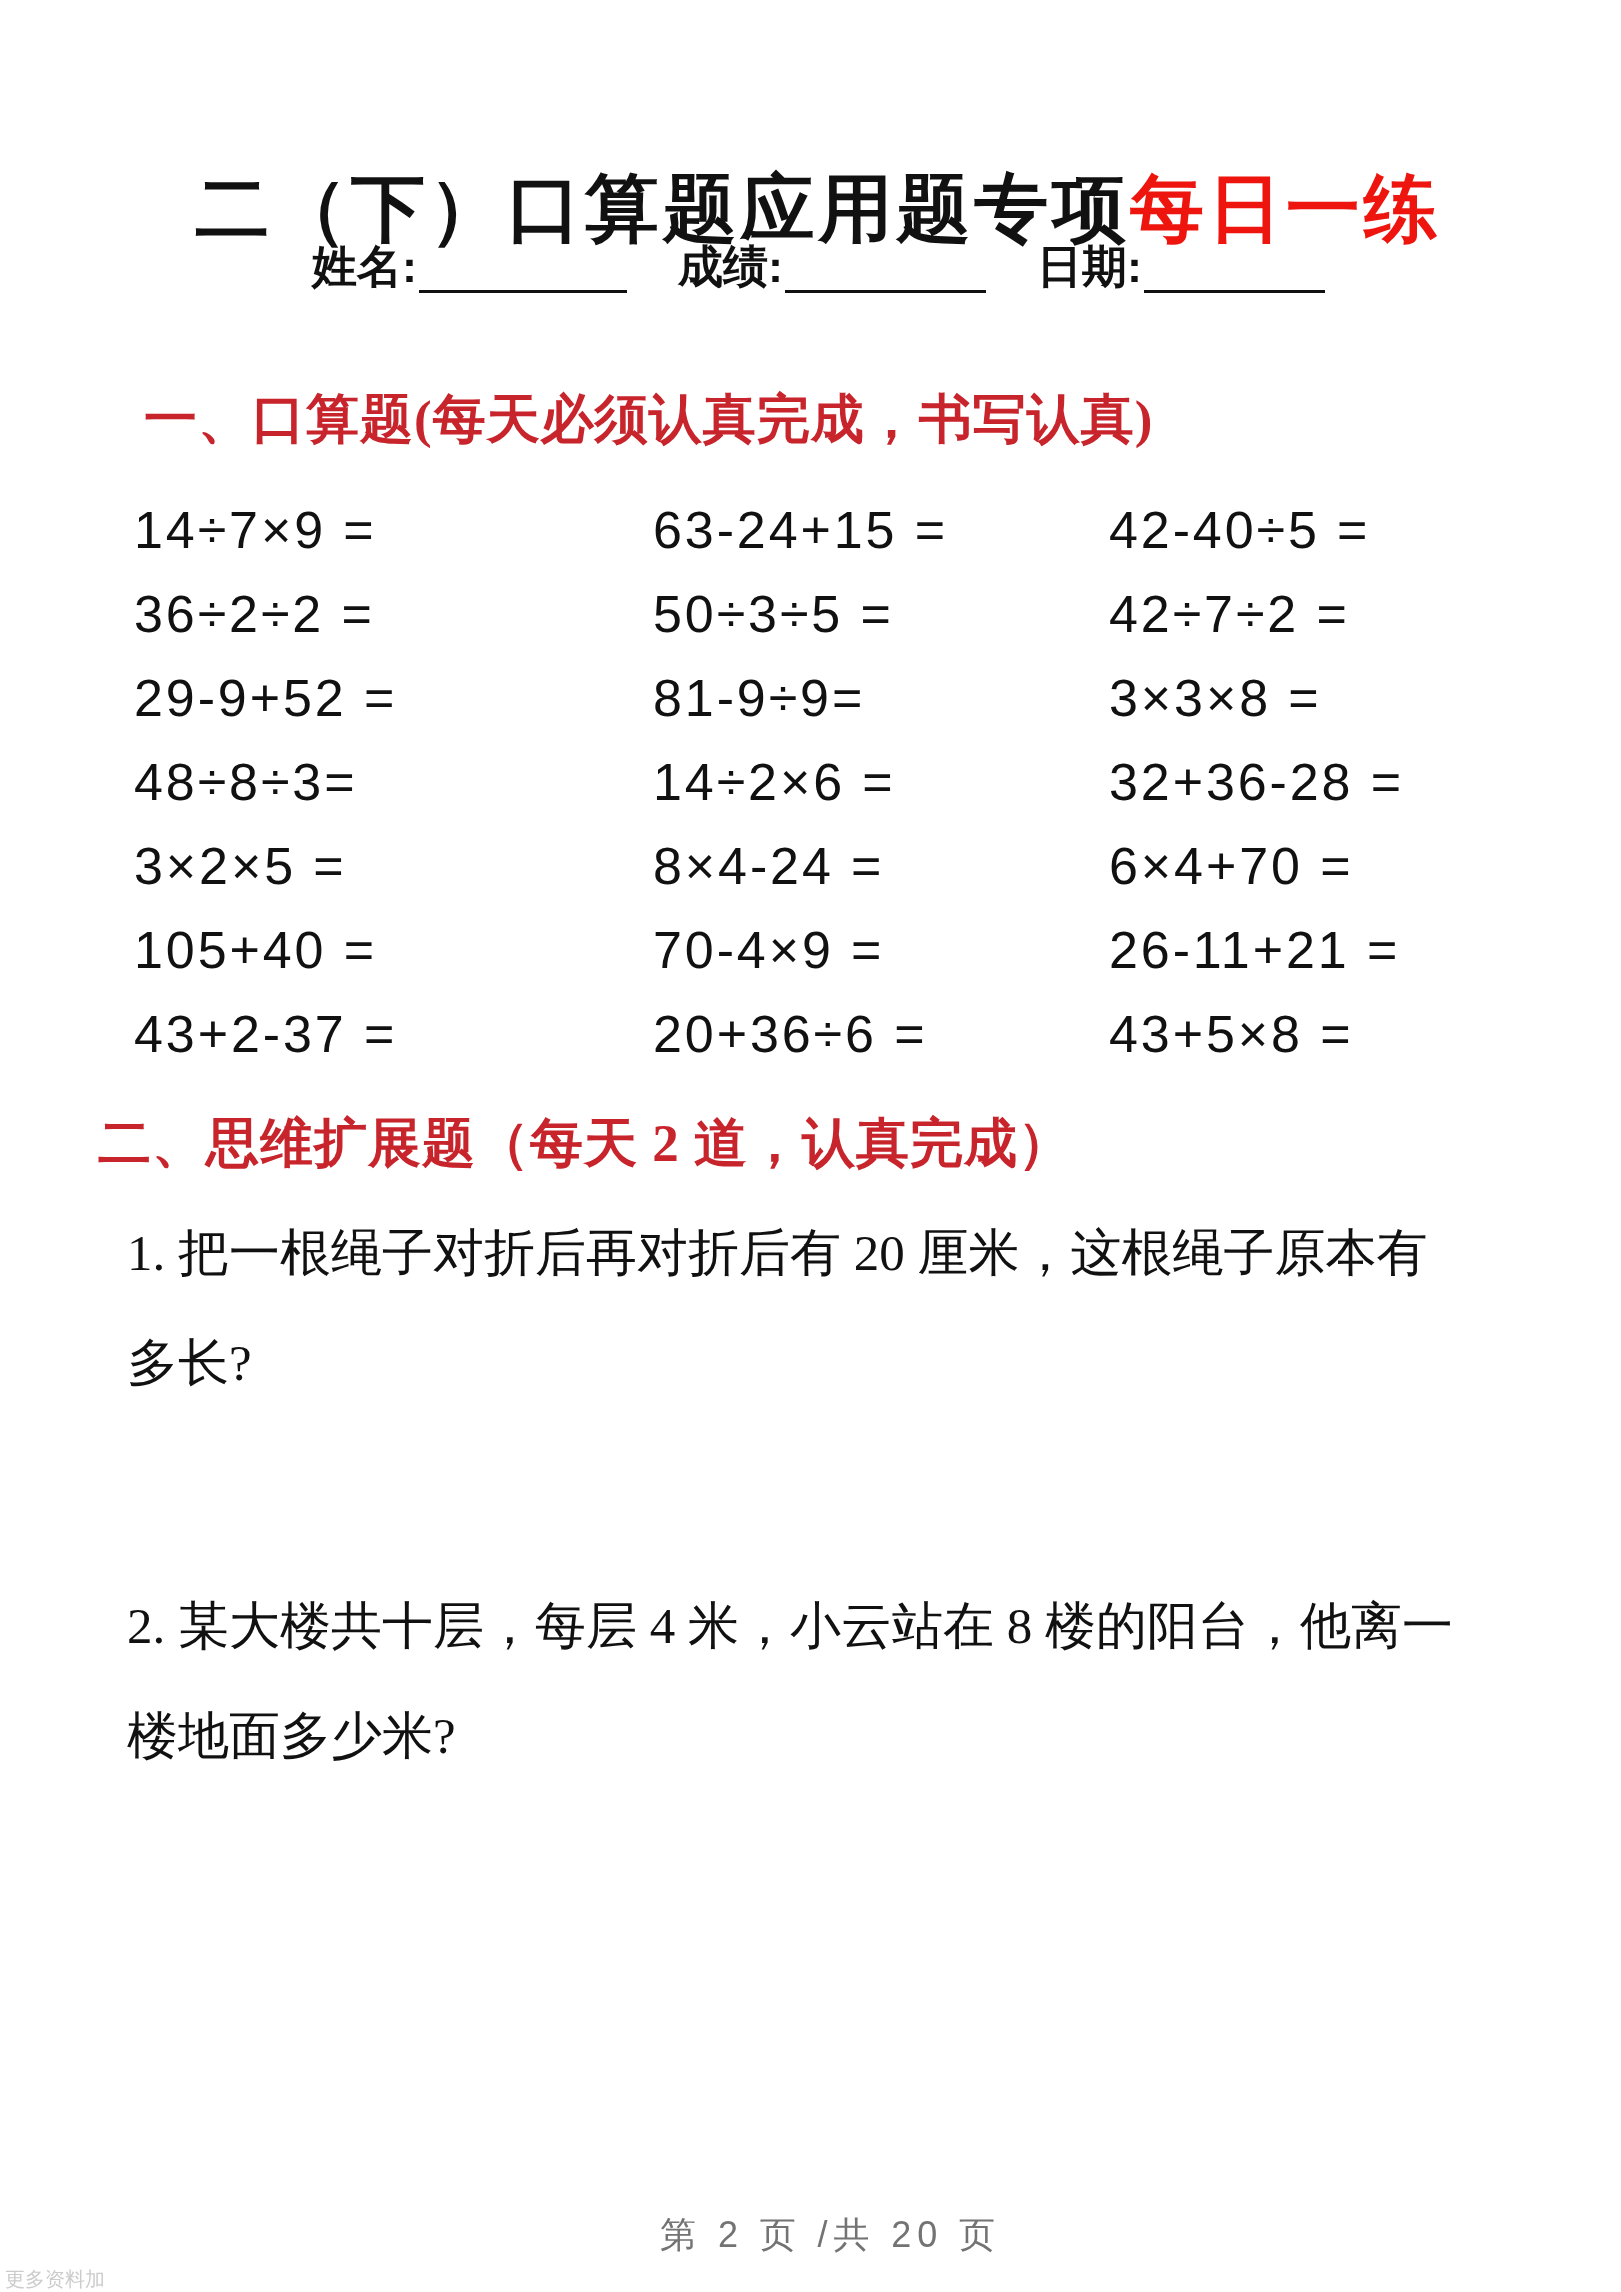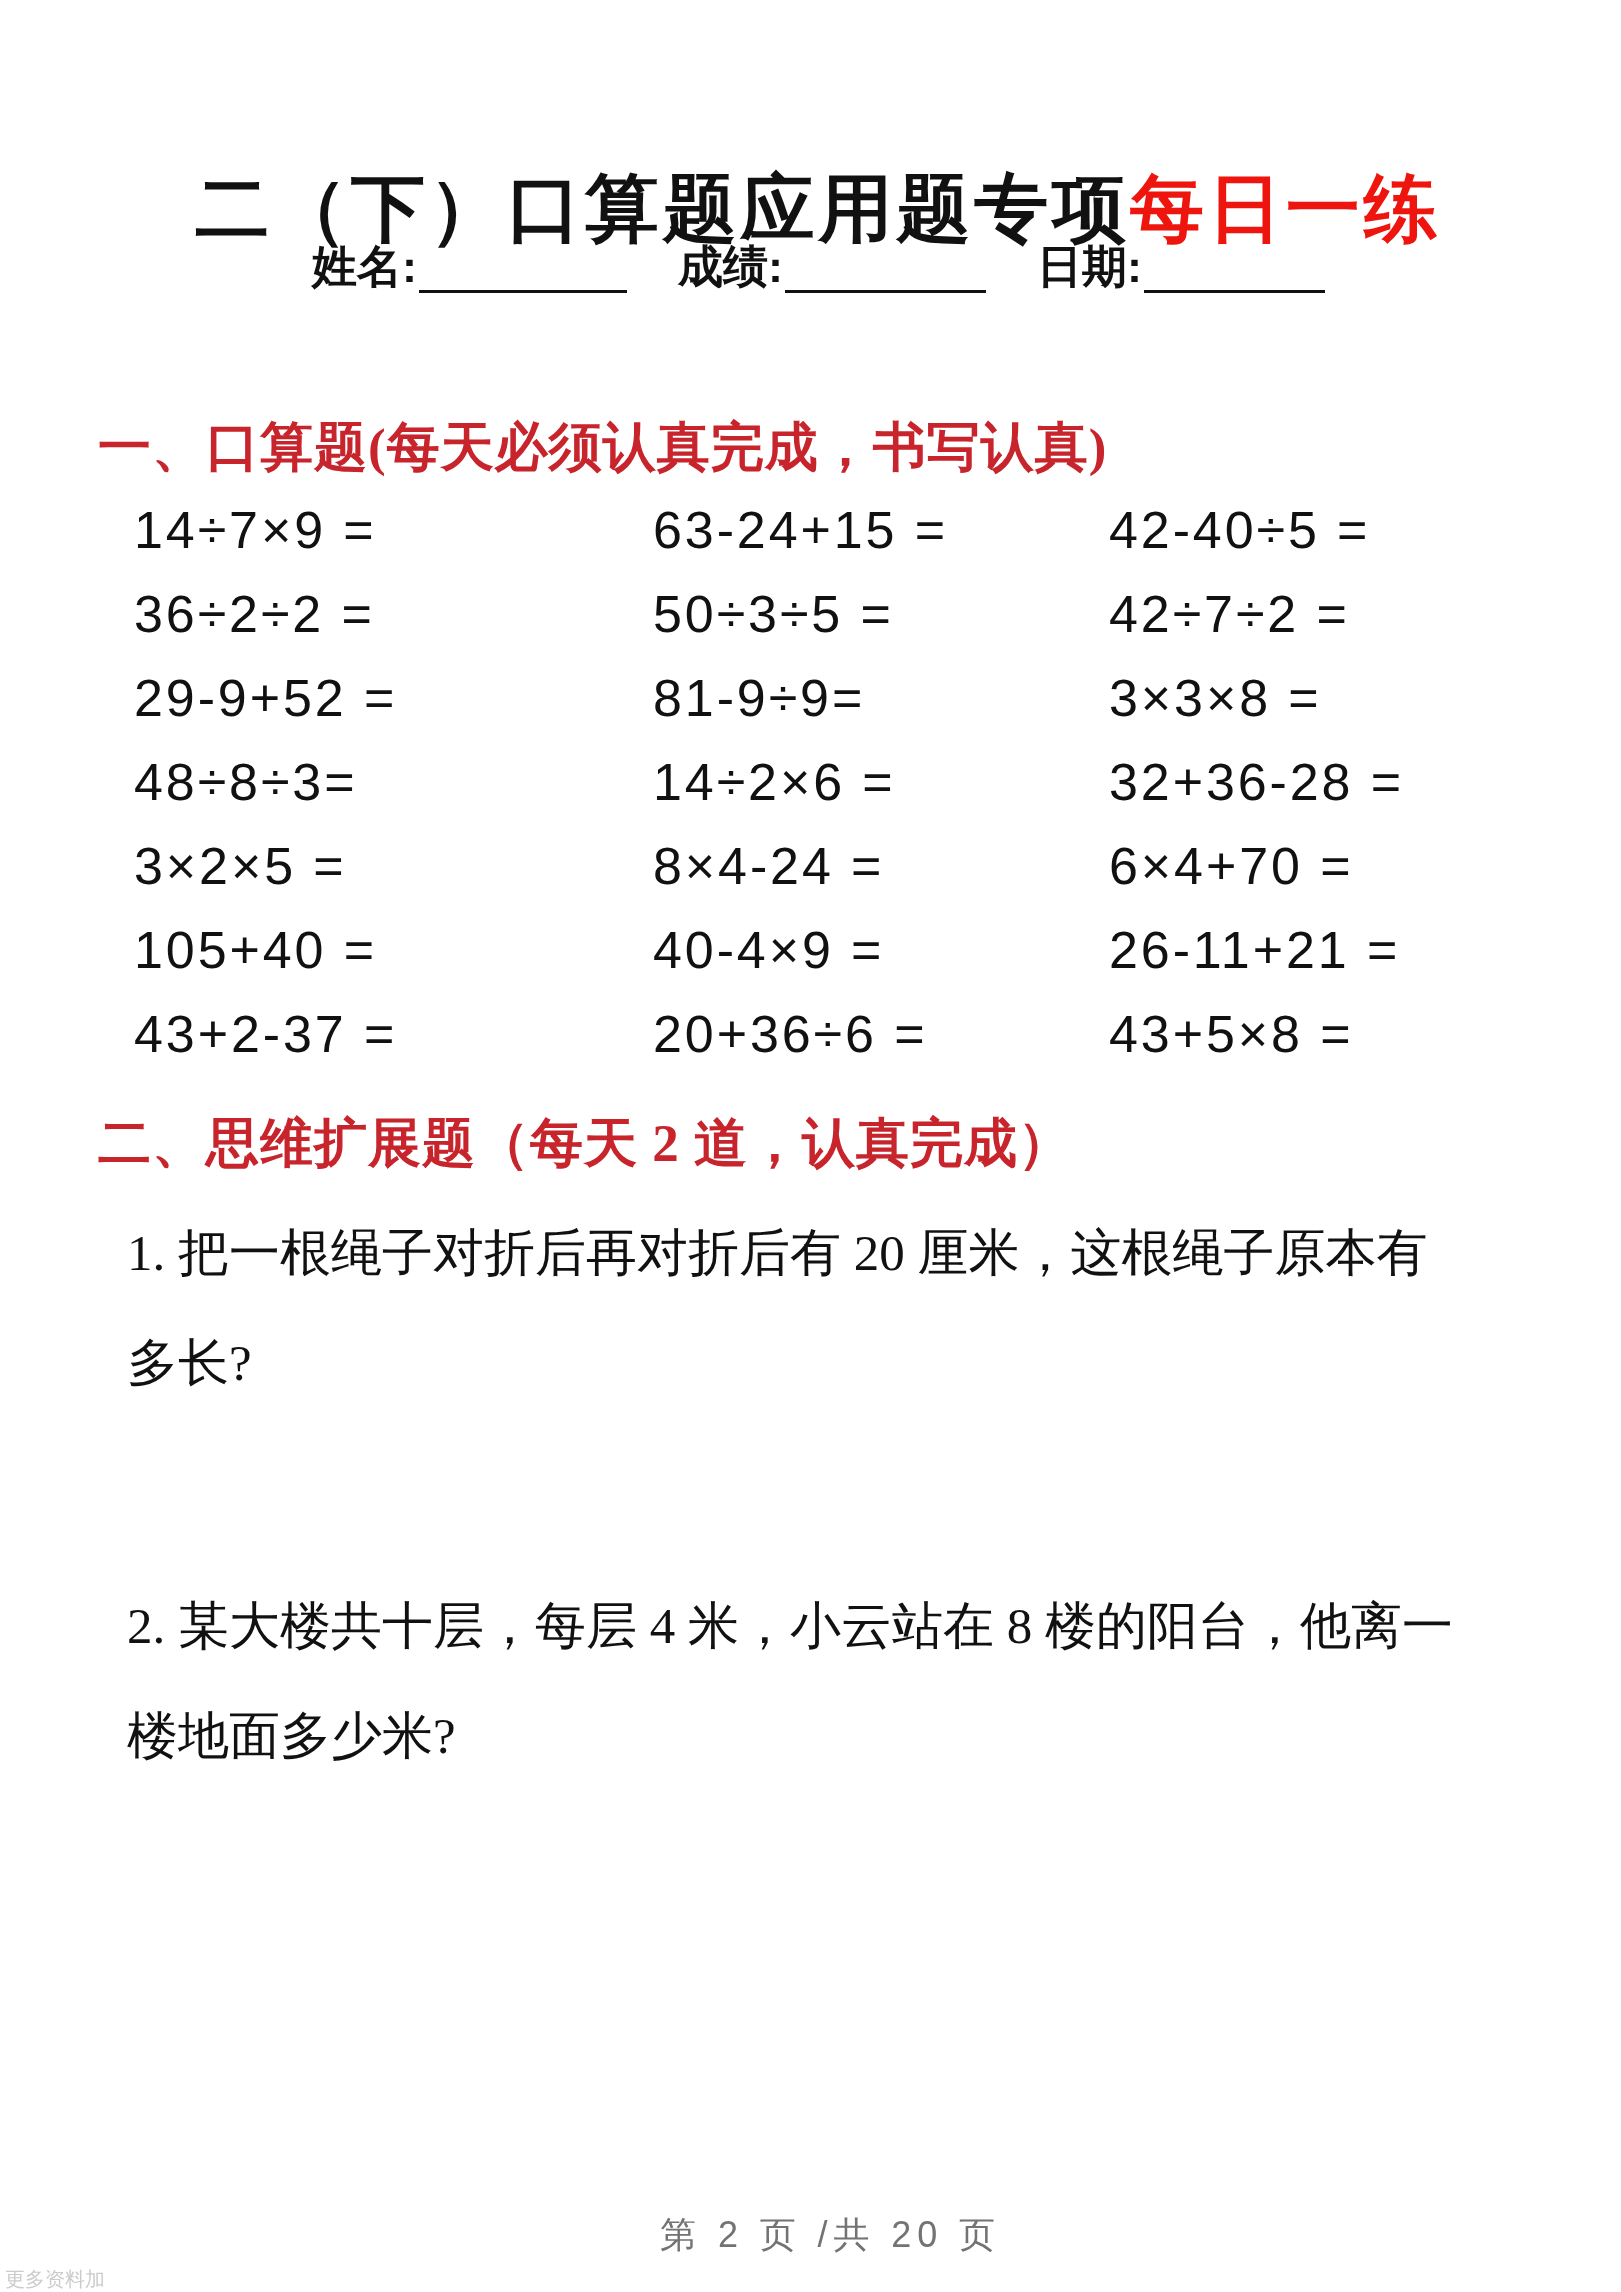--- a/index.html
+++ b/index.html
@@ -62,21 +62,21 @@
     position: absolute;
     left: 98px;
     margin: 0;
     color: #c8242c;
     font-size: 53px;
     font-weight: bold;
     font-family: "Liberation Serif", serif;
     white-space: nowrap;
     letter-spacing: 1px;
   }
-  .sec1 { top: 412px; }
+  .sec1 { top: 384px; margin-left: 46px; }
   .sec2 { top: 1108px; }
 
   
   .oral-grid {
     position: absolute;
     top: 488px;
     left: 134px;
     display: grid;
     grid-template-columns: 519px 456px auto;
     grid-auto-rows: 84px;
@@ -158,21 +158,21 @@
     <div class="cell">29-9+52 =</div>
     <div class="cell">81-9÷9=</div>
     <div class="cell">3×3×8 =</div>
     <div class="cell">48÷8÷3=</div>
     <div class="cell">14÷2×6 =</div>
     <div class="cell">32+36-28 =</div>
     <div class="cell">3×2×5 =</div>
     <div class="cell">8×4-24 =</div>
     <div class="cell">6×4+70 =</div>
     <div class="cell">105+40 =</div>
-    <div class="cell">40-4×9 =</div>
+    <div class="cell">70-4×9 =</div>
     <div class="cell">26-11+21 =</div>
     <div class="cell">43+2-37 =</div>
     <div class="cell">20+36÷6 =</div>
     <div class="cell">43+5×8 =</div>
   </div>
 
   <h2 class="sec sec2">二、思维扩展题（每天 2 道，认真完成）</h2>
 
   <div class="wp wp1">
     <div class="wp-line">1. 把一根绳子对折后再对折后有 20 厘米，这根绳子原本有</div>

